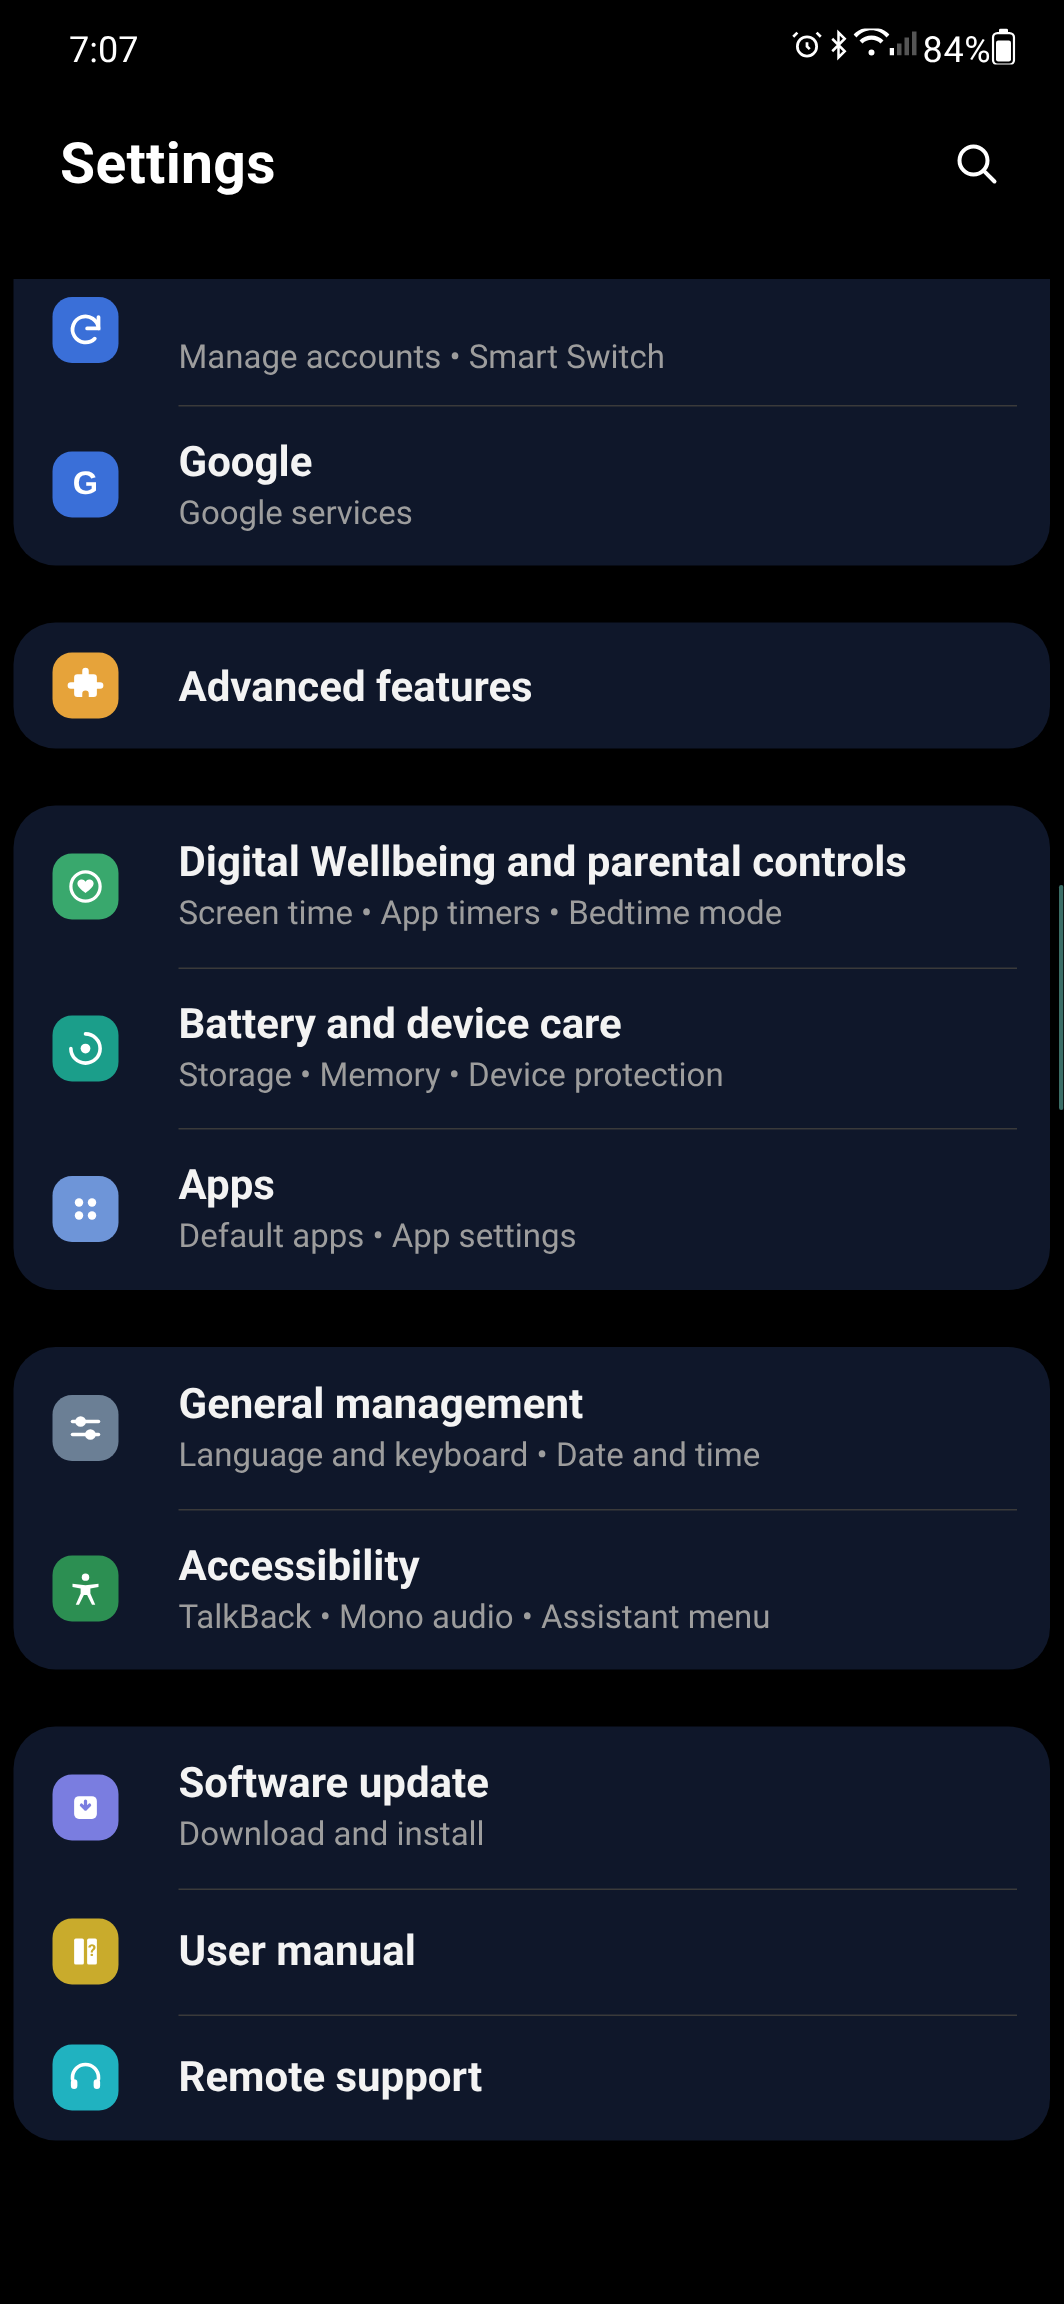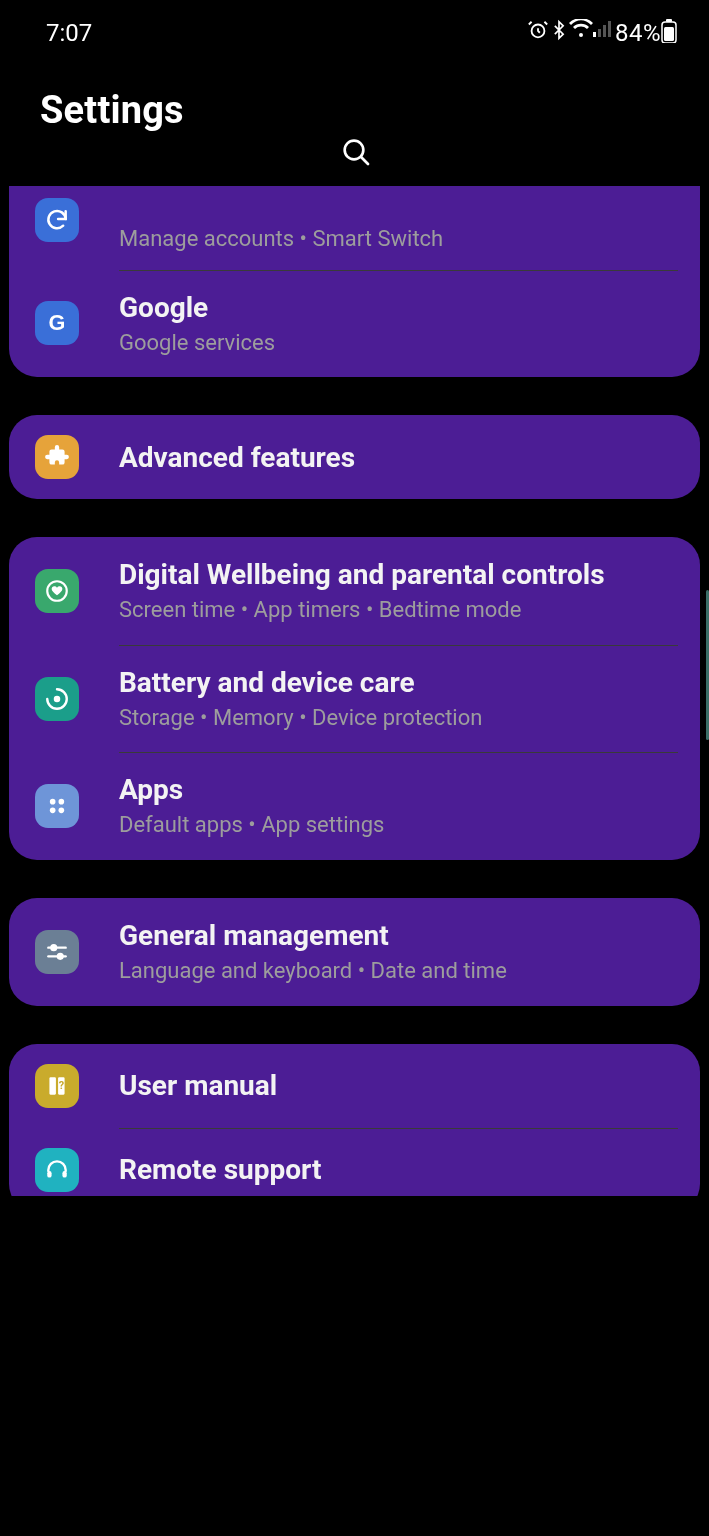--- a/index.html
+++ b/index.html
@@ -1,32 +1,32 @@
 <!DOCTYPE html>
 <html><head>
   <meta charset="utf-8">
   <style>
     * { margin:0; padding:0; box-sizing:border-box; -webkit-font-smoothing:antialiased; }
     html, body { width:709px; height:1536px; background:#000; font-family:-apple-system,"Segoe UI",Roboto,Helvetica,Arial,sans-serif; color:#fff; overflow:hidden; }
-    .screen { position:relative; width:709px; height:1196px; }
+    .screen { position:relative; width:709px; height:1536px; }
 
     
     .statusbar { display:flex; justify-content:space-between; align-items:center; padding:10px 32px 0 46px; height:56px; font-size:24px; font-weight:400; color:#fff; }
     .status-right { display:flex; align-items:flex-start; gap:0; font-size:24px; }
     .status-right svg { display:block; }
     .batt-pct { font-size:24px; font-weight:400; letter-spacing:0.5px; }
 
     
-    .header { display:flex; justify-content:space-between; padding:32px 38px 36px 40px;flex-direction:column; }
+    .header { display:flex; justify-content:space-between; padding:32px 38px 36px 40px; }
     .header-title { font-size:38px; font-weight:700; letter-spacing:0.2px; }
     .search-btn { background:none; border:none; cursor:pointer; padding:4px; }
 
     
     .content { position:absolute; top:186px; left:0; right:0; bottom:0; overflow:hidden; }
-    .group { background:#4c1d95; border-radius:28px; margin:0 9px 38px 9px; padding:0; }
+    .group { background:#0f172a; border-radius:28px; margin:0 9px 38px 9px; padding:0; }
     .group:first-child { margin-top:0; border-top-left-radius:0; border-top-right-radius:0; }
     .row { display:flex; align-items:center; padding:20px 18px 20px 26px; cursor:pointer; }
     .group .row + .row { position:relative; }
     .group .row + .row::before {
       content:""; position:absolute; left:110px; right:22px; top:0; height:1px; background:#3a3a3a;
     }
     .icon-wrap { width:44px; height:44px; border-radius:13px; display:flex; align-items:center; justify-content:center; flex-shrink:0; margin-right:40px; }
     .texts { display:flex; flex-direction:column; min-width:0; }
     .row-title { font-size:28px; font-weight:700; color:#f3f3f3; line-height:1.25; }
     .row-sub { font-size:22px; color:#9d9d9d; margin-top:4px; line-height:1.3; }
@@ -168,22 +168,46 @@
               <line x1="4" y1="16" x2="20" y2="16"></line>
               <circle cx="9" cy="8" r="2.2" fill="#fff"></circle>
               <circle cx="15" cy="16" r="2.2" fill="#fff"></circle>
             </svg>
           </div>
           <div class="texts">
             <div class="row-title">General management</div>
             <div class="row-sub">Language and keyboard  •  Date and time</div>
           </div>
         </div>
-      </div>
-      <div class="group">
+        <div class="row">
+          <div class="icon-wrap" style="background: rgb(44, 143, 82);">
+            <svg width="26" height="26" viewBox="0 0 24 24" fill="#fff">
+              <circle cx="12" cy="5" r="2.3"></circle>
+              <path d="M4 9l8 1 8-1v2l-5 1v3l3 7h-2l-3-6h-2l-3 6H6l3-7v-3L4 11V9z"></path>
+            </svg>
+          </div>
+          <div class="texts">
+            <div class="row-title">Accessibility</div>
+            <div class="row-sub">TalkBack  •  Mono audio  •  Assistant menu</div>
+          </div>
+        </div>
+      </div>
+      <div class="group">
+        <div class="row">
+          <div class="icon-wrap" style="background: rgb(122, 125, 224);">
+            <svg width="26" height="26" viewBox="0 0 24 24" fill="#fff">
+              <rect x="5" y="5" width="14" height="14" rx="3" fill="#fff"></rect>
+              <path d="M12 8v5m0 0l-2.5-2.5M12 13l2.5-2.5" stroke="#7a7de0" stroke-width="2" stroke-linecap="round" fill="none"></path>
+            </svg>
+          </div>
+          <div class="texts">
+            <div class="row-title">Software update</div>
+            <div class="row-sub">Download and install</div>
+          </div>
+        </div>
         <div class="row">
           <div class="icon-wrap" style="background: rgb(201, 171, 44);">
             <svg width="26" height="26" viewBox="0 0 24 24" fill="#fff">
               <rect x="5" y="4" width="6" height="16" rx="1"></rect>
               <rect x="13" y="4" width="6" height="16" rx="1"></rect>
               <text x="16" y="15" text-anchor="middle" font-size="10" font-weight="700" fill="#c9ab2c">?</text>
             </svg>
           </div>
           <div class="texts">
             <div class="row-title">User manual</div>

